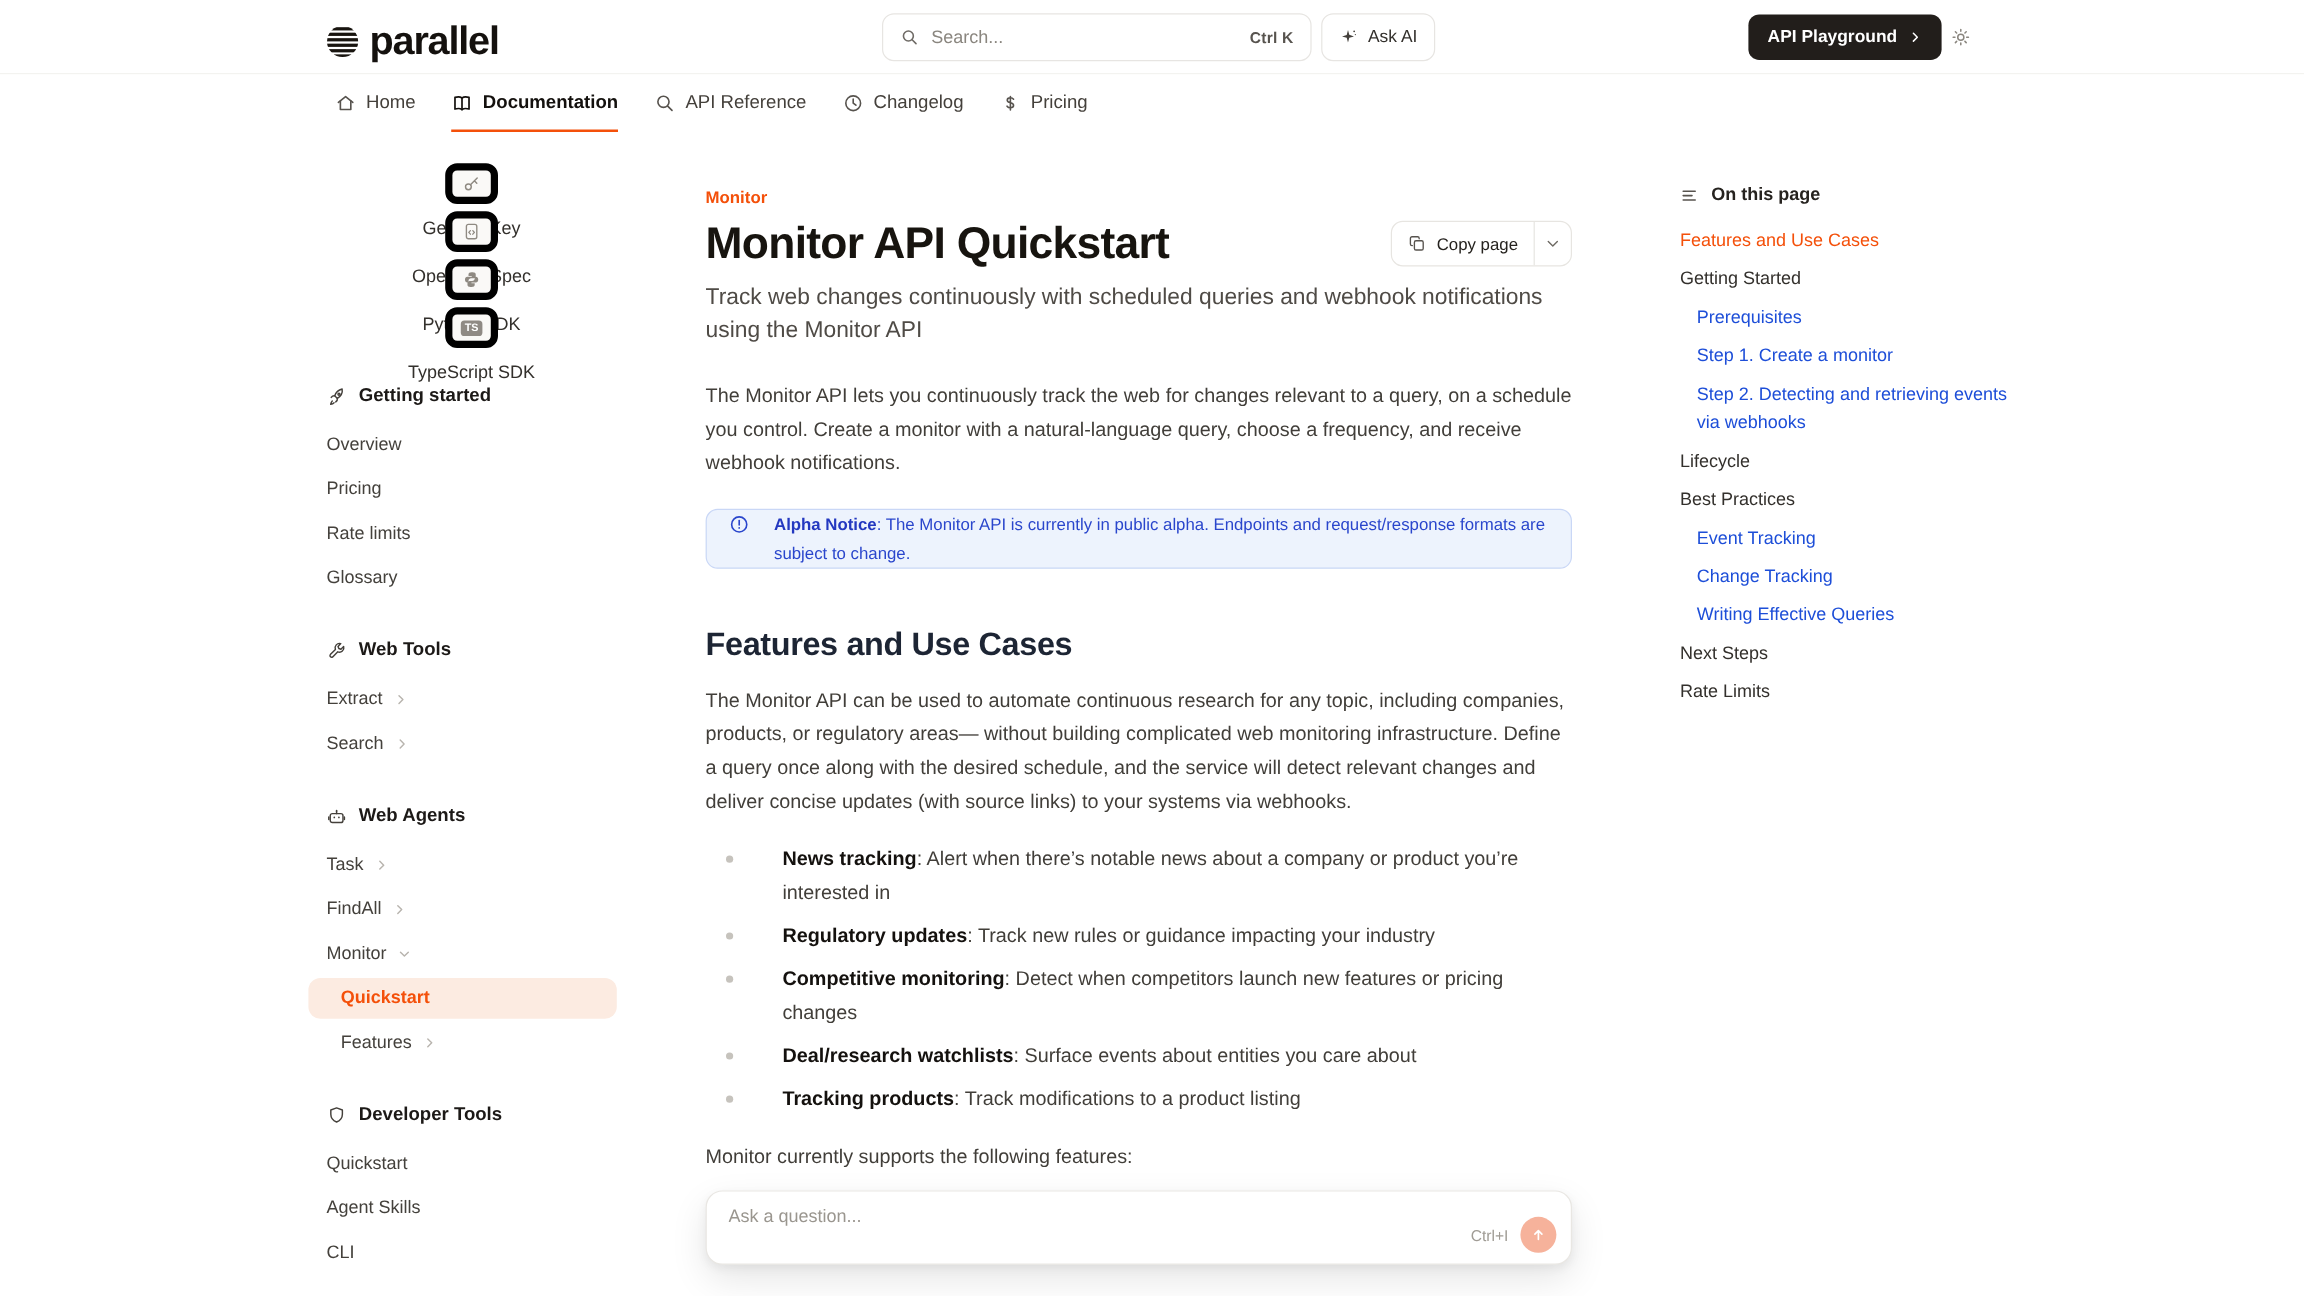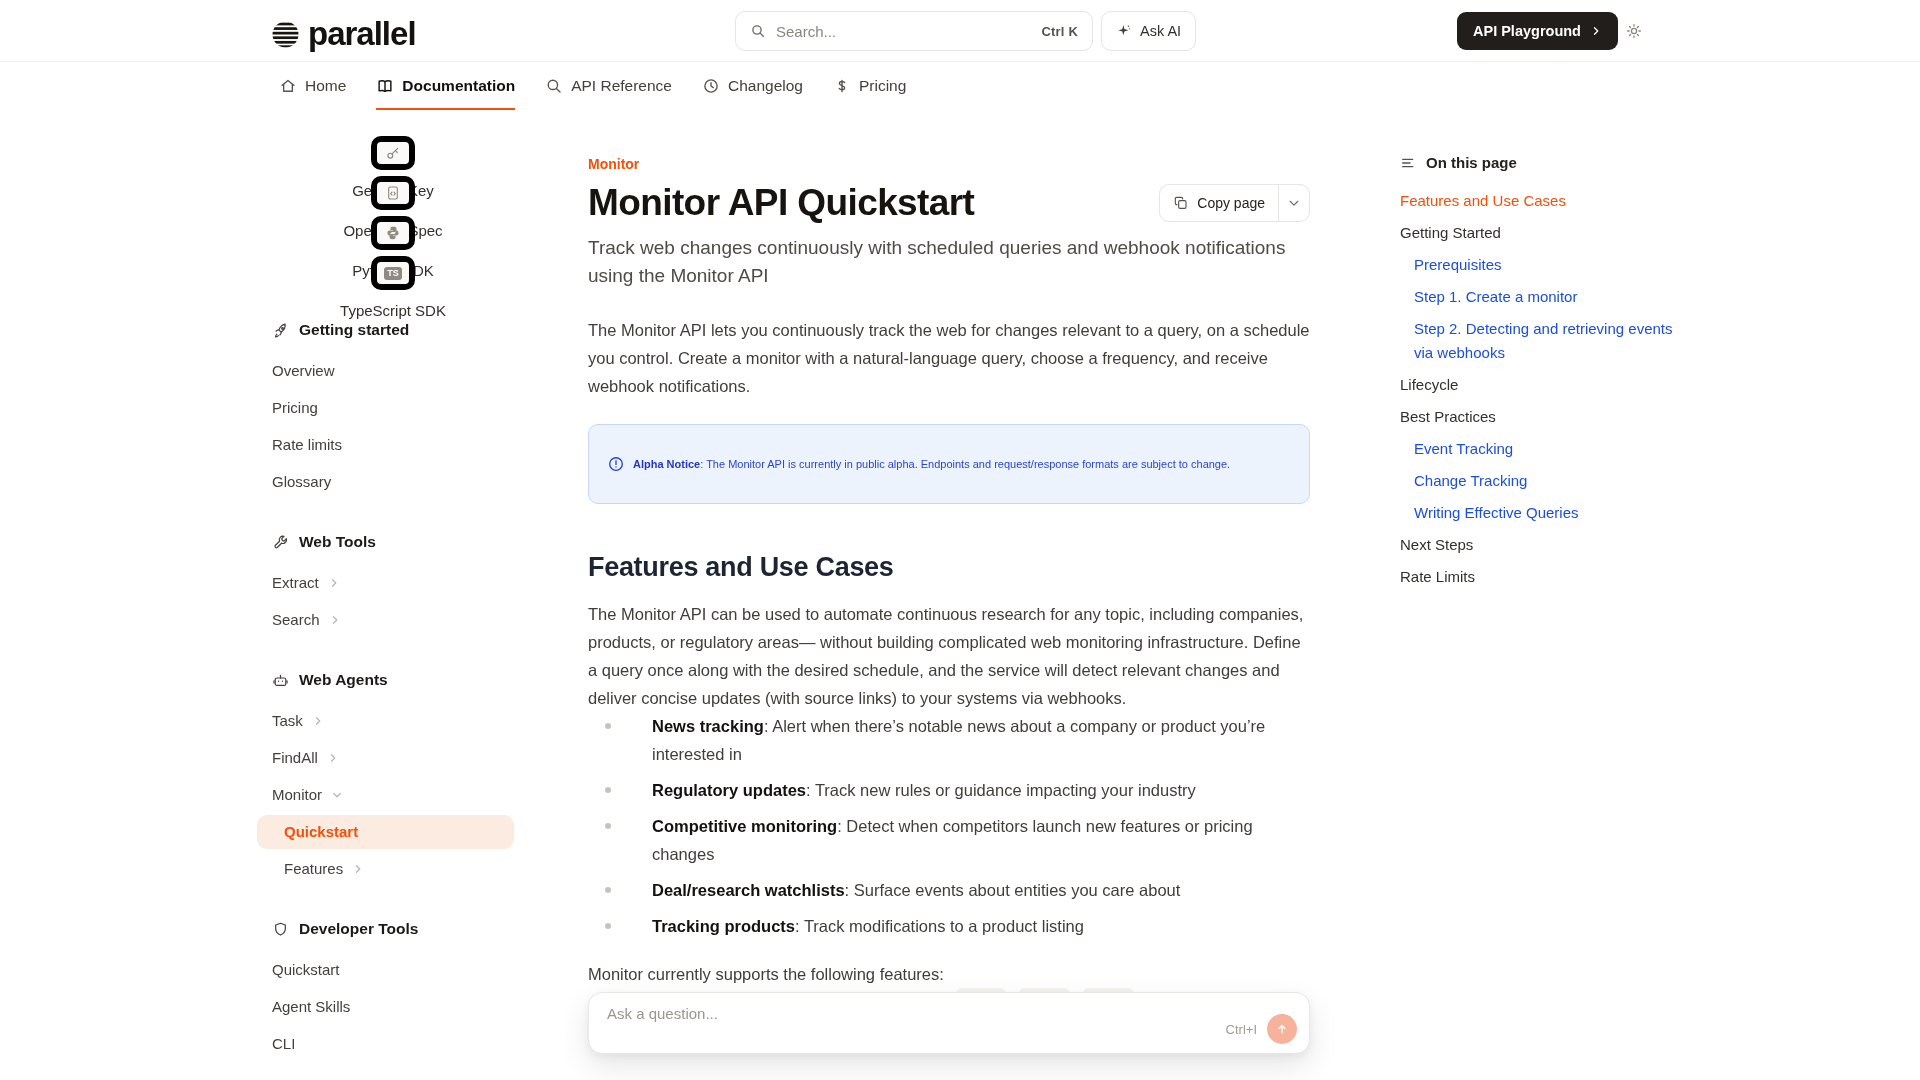--- a/index.html
+++ b/index.html
@@ -64,27 +64,27 @@
   .copy-main .icon16 { color:#57534e; }
   .copy-divider { width:1px; background:#e7e5e1; }
   .copy-caret { width:30px; display:flex; align-items:center; justify-content:center; color:#6f6b64; border:0; background:none; cursor:pointer; }
 
   .subtitle { margin-top:10px; font-size:19px; line-height:28px; color:#4f4b46; max-width:705px; }
   .para { font-size:16.5px; line-height:28px; color:#413e39; }
   .para.intro { margin-top:26px; }
   .para.section-intro { margin-top:16px; }
   .para.lead { margin-top:20px; }
 
-  .notice { margin-top:24px; background:#edf3fd; border:1px solid #c9d7f6; border-radius:10px; padding:27px 18px; display:flex; gap:8px; font-size:11px; line-height:24px; color:#2a46cc; }
+  .notice { margin-top:24px; background:#edf3fd; border:1px solid #c9d7f6; border-radius:10px; padding:0 18px; display:flex; gap:20px; font-size:14px; line-height:24px; color:#2a46cc; }
   .notice .icon18 { color:#2a46cc; margin-top:3px; flex:0 0 auto; }
   .notice b { font-weight:700; color:#2338c0; }
 
   .section-title { margin-top:46px; font-size:27px; line-height:34px; font-weight:700; letter-spacing:-0.3px; color:#1d2534; }
 
-  .feature-list { list-style:none; }
+  .feature-list { list-style:none; margin-top:20px; }
   .feature-list li { position:relative; padding-left:64px; font-size:16.5px; line-height:28px; color:#413e39; }
   .feature-list li + li { margin-top:8px; }
   .feature-list li::before { content:""; position:absolute; left:17px; top:11px; width:6px; height:6px; border-radius:50%; background:#c6c3bd; }
   .feature-list strong { font-weight:700; color:#14110e; }
 
   .code-chip { font-family:"DejaVu Sans Mono", monospace; font-size:13.5px; background:#f4f3f0; border-radius:6px; padding:2.5px 9px; color:#3f3c37; display:inline-block; margin:0 2px; }
 
   
   .askbox { position:absolute; left:588px; top:992px; width:722px; height:62px; background:#fff; border:1px solid #e9e7e3; border-radius:14px; box-shadow:0 12px 30px rgba(0,0,0,.10), 0 3px 8px rgba(0,0,0,.05); z-index:6; }
   .ask-input { position:absolute; left:18px; top:12px; width:520px; border:0; outline:0; font-size:15px; color:#33302c; font-family:"Liberation Sans", sans-serif; background:transparent; }

